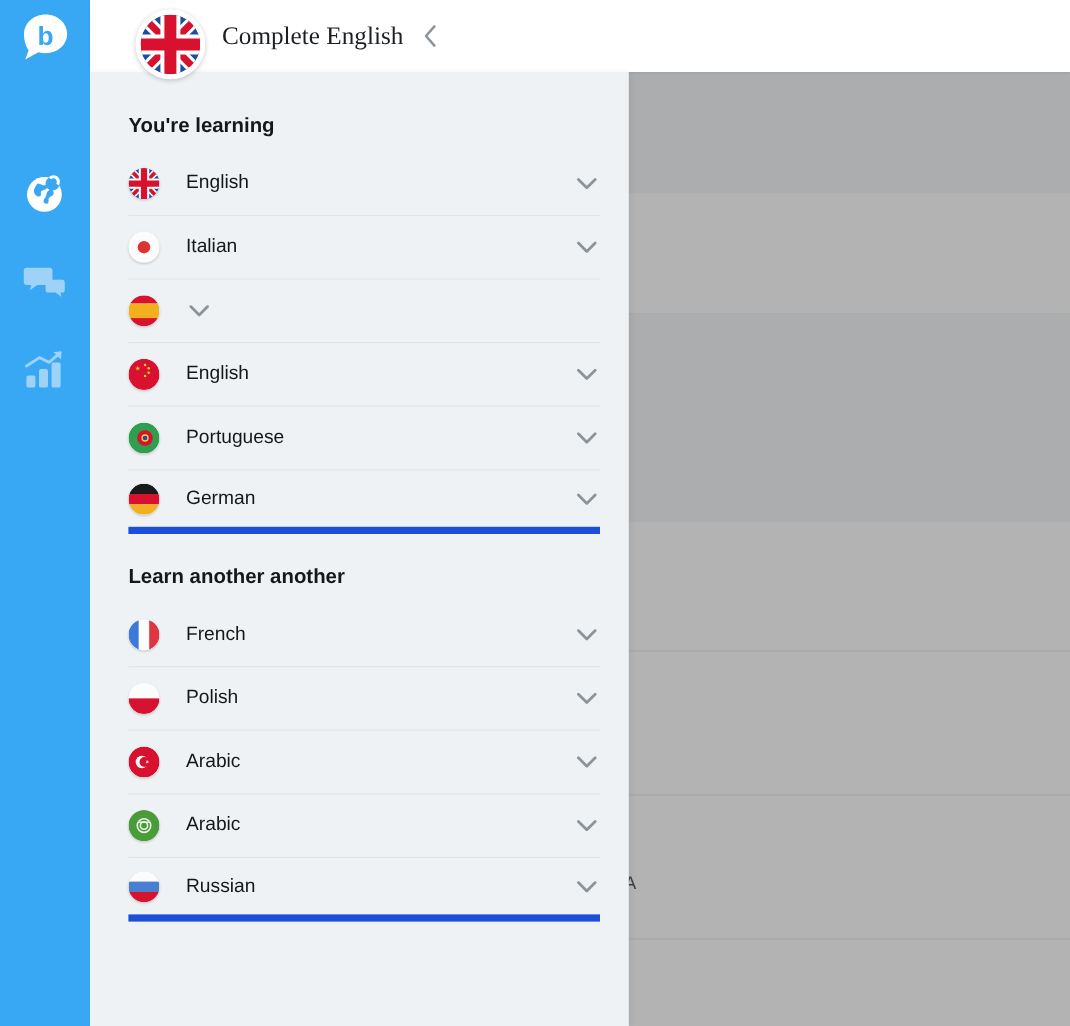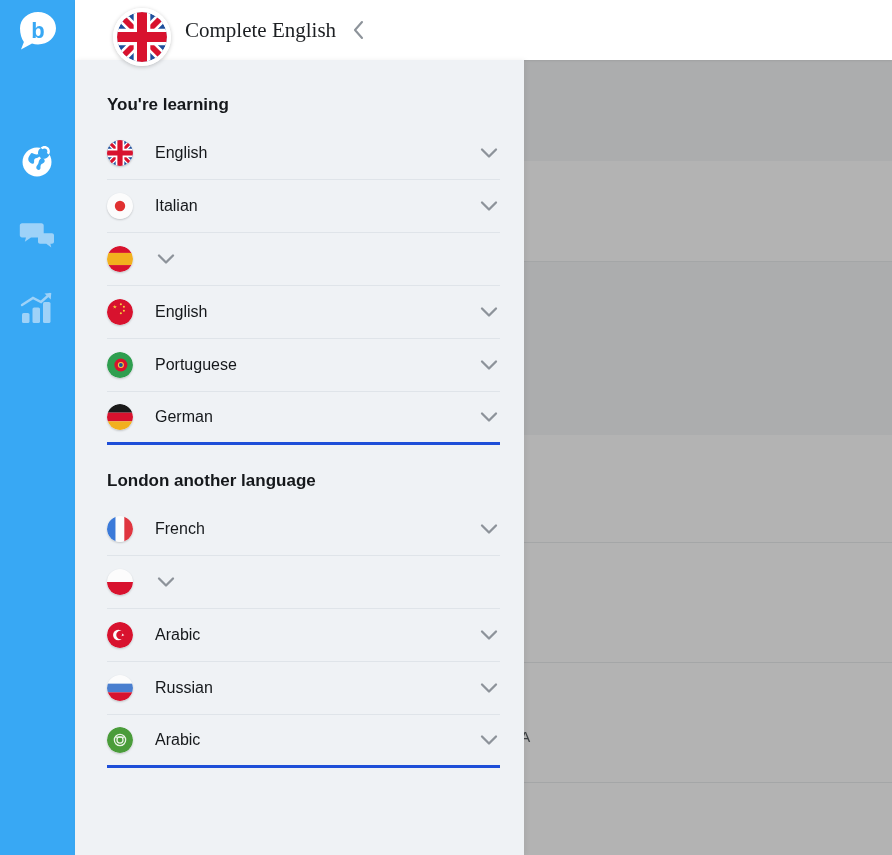--- a/index.html
+++ b/index.html
@@ -150,21 +150,21 @@
     height: 53px; border-bottom: 1px solid #dfe4e9;
     cursor: pointer;
   }
   .lang-flag {
     width: 26px; height: 26px; border-radius: 50%;
     flex: 0 0 26px; margin-right: 22px; overflow: hidden;
     box-shadow: 0 1px 2px rgba(0,0,0,.18);
   }
   .lang-name { font-size: 16px; color: #15181b; flex: 1; }
   .lang-chev { flex: 0 0 22px; display: flex; align-items: center; justify-content: center; }
-  .lang-list .lang-item:last-child { border-bottom: 3px solid #1d4ed8; }
+  .lang-list .lang-item:last-child { border-bottom: 6px solid #1d4ed8; }
 
   svg { display: block; }
 </style>
 </head>
 <body>
 
 <div id="app">
 
   <div id="bg-page">
 
@@ -447,21 +447,21 @@
         </span>
         <span class="lang-name">German</span>
         <span class="lang-chev">
           <svg width="18" height="12" viewBox="0 0 18 12">
               <path d="M2 2.5 L9 9.5 L16 2.5" fill="none" stroke="#8d939a" stroke-width="2.3" stroke-linecap="round" stroke-linejoin="round"></path>
             </svg>
         </span>
       </div>
     </div>
 
-    <div id="sec2-title" class="panel-section-title">London another language</div>
+    <div id="sec2-title" class="panel-section-title">Learn another another</div>
 
     <div class="lang-list">
 
       <div class="lang-item">
         <span class="lang-flag">
           <svg viewBox="0 0 60 60" width="26" height="26">
             <defs>
                 <clipPath id="c-fr">
                   <circle cx="30" cy="30" r="30"></circle>
                 </clipPath>
@@ -488,34 +488,52 @@
                 <clipPath id="c-pl">
                   <circle cx="30" cy="30" r="30"></circle>
                 </clipPath>
               </defs>
             <g clip-path="url(#c-pl)">
               <rect width="60" height="30" y="0" fill="#fcfcfc"></rect>
               <rect width="60" height="30" y="30" fill="#d8122e"></rect>
             </g>
           </svg>
         </span>
+        <span class="lang-name">Polish</span>
         <span class="lang-chev">
           <svg width="18" height="12" viewBox="0 0 18 12">
               <path d="M2 2.5 L9 9.5 L16 2.5" fill="none" stroke="#8d939a" stroke-width="2.3" stroke-linecap="round" stroke-linejoin="round"></path>
             </svg>
         </span>
       </div>
 
       <div class="lang-item">
         <span class="lang-flag">
           <svg viewBox="0 0 60 60" width="26" height="26">
             <circle cx="30" cy="30" r="30" fill="#d8122e"></circle>
             <circle cx="26" cy="30" r="12" fill="#fcfcfc"></circle>
             <circle cx="31" cy="30" r="9.6" fill="#d8122e"></circle>
             <polygon points="40,30 33.5,33 35.8,26.6 39.8,32 33.2,26.8" fill="#fcfcfc"></polygon>
+          </svg>
+        </span>
+        <span class="lang-name">Arabic</span>
+        <span class="lang-chev">
+          <svg width="18" height="12" viewBox="0 0 18 12">
+              <path d="M2 2.5 L9 9.5 L16 2.5" fill="none" stroke="#8d939a" stroke-width="2.3" stroke-linecap="round" stroke-linejoin="round"></path>
+            </svg>
+        </span>
+      </div>
+
+      <div class="lang-item">
+        <span class="lang-flag">
+          <svg viewBox="0 0 60 60" width="26" height="26">
+            <circle cx="30" cy="30" r="30" fill="#4a9c3a"></circle>
+            <circle cx="30" cy="30" r="13" fill="none" stroke="#eaf3e6" stroke-width="3"></circle>
+            <circle cx="30" cy="30" r="7" fill="none" stroke="#eaf3e6" stroke-width="3"></circle>
+            <rect x="20" y="22" width="20" height="3" fill="#eaf3e6"></rect>
           </svg>
         </span>
         <span class="lang-name">Arabic</span>
         <span class="lang-chev">
           <svg width="18" height="12" viewBox="0 0 18 12">
               <path d="M2 2.5 L9 9.5 L16 2.5" fill="none" stroke="#8d939a" stroke-width="2.3" stroke-linecap="round" stroke-linejoin="round"></path>
             </svg>
         </span>
       </div>
 
@@ -534,33 +552,16 @@
             </g>
           </svg>
         </span>
         <span class="lang-name">Russian</span>
         <span class="lang-chev">
           <svg width="18" height="12" viewBox="0 0 18 12">
               <path d="M2 2.5 L9 9.5 L16 2.5" fill="none" stroke="#8d939a" stroke-width="2.3" stroke-linecap="round" stroke-linejoin="round"></path>
             </svg>
         </span>
       </div>
-
-      <div class="lang-item">
-        <span class="lang-flag">
-          <svg viewBox="0 0 60 60" width="26" height="26">
-            <circle cx="30" cy="30" r="30" fill="#4a9c3a"></circle>
-            <circle cx="30" cy="30" r="13" fill="none" stroke="#eaf3e6" stroke-width="3"></circle>
-            <circle cx="30" cy="30" r="7" fill="none" stroke="#eaf3e6" stroke-width="3"></circle>
-            <rect x="20" y="22" width="20" height="3" fill="#eaf3e6"></rect>
-          </svg>
-        </span>
-        <span class="lang-name">Arabic</span>
-        <span class="lang-chev">
-          <svg width="18" height="12" viewBox="0 0 18 12">
-              <path d="M2 2.5 L9 9.5 L16 2.5" fill="none" stroke="#8d939a" stroke-width="2.3" stroke-linecap="round" stroke-linejoin="round"></path>
-            </svg>
-        </span>
-      </div>
     </div>
   </div>
 
 </div>
 
 </body></html>

